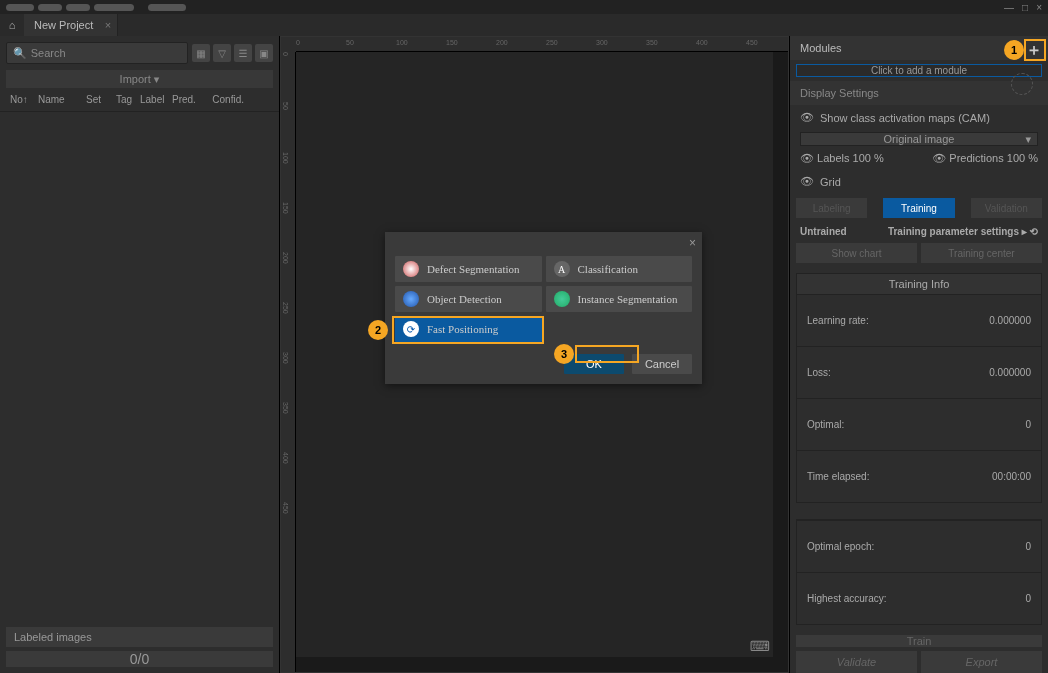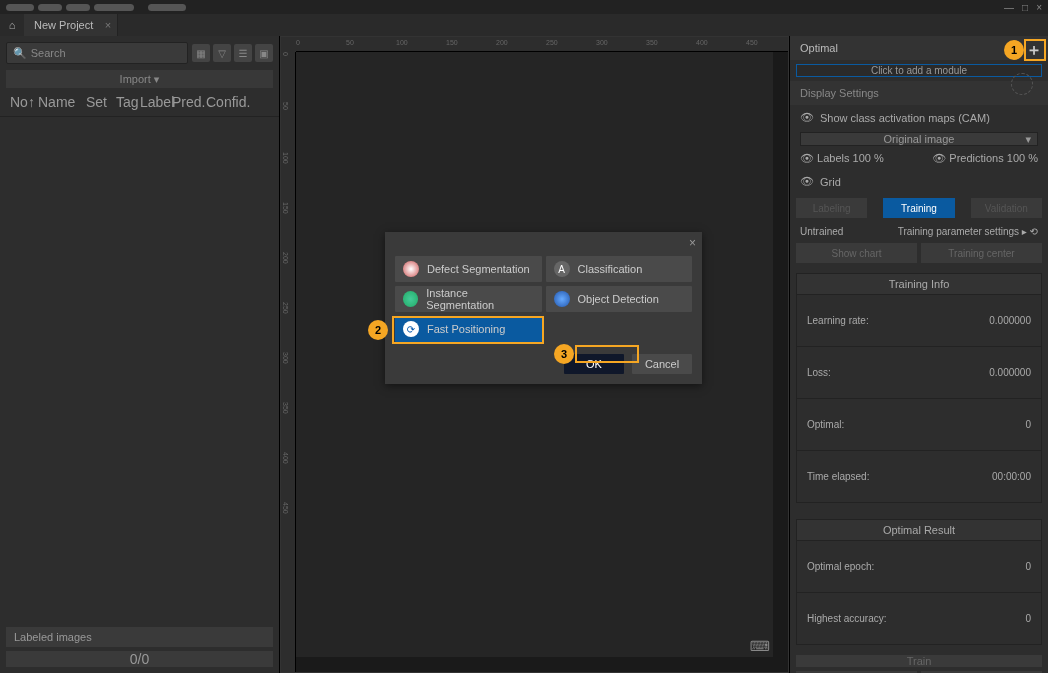--- a/index.html
+++ b/index.html
@@ -17,21 +17,21 @@
 
 .main { display: flex; height: 637px; }
 .left-panel { width: 280px; background: #2d2d2d; display: flex; flex-direction: column; border-right: 1px solid #000; }
 .search-row { display: flex; align-items: center; padding: 6px; gap: 4px; }
 .search { flex: 1; background: #3a3a3a; border: 1px solid #222; height: 22px; display: flex; align-items: center; padding: 0 6px; color: #888; border-radius: 2px; }
 .search-icon { margin-right: 4px; }
 .tool-icons { display: flex; gap: 3px; }
 .tool-btn { width: 18px; height: 18px; background: #444; border-radius: 2px; display: flex; align-items: center; justify-content: center; color: #888; font-size: 10px; }
 
 .import-bar { background: #383838; height: 18px; display: flex; align-items: center; justify-content: center; color: #888; margin: 0 6px; }
-.table-header { display: flex; padding: 4px 6px; color: #999; font-size: 14px; border-bottom: 1px solid #222; }
+.table-header { display: flex; padding: 4px 6px; color: #999; font-size: 10px; border-bottom: 1px solid #222; }
 .th { padding: 2px 4px; }
 
 .left-footer { margin-top: auto; padding: 6px; }
 .labeled-bar { background: #3a3a3a; padding: 4px 8px; color: #999; margin-bottom: 4px; }
 .progress { background: #3a3a3a; height: 16px; display: flex; align-items: center; justify-content: center; color: #999; font-size: 14px; }
 
 .canvas-area { flex: 1; background: #1a1a1a; position: relative; border: 1px solid #333; }
 .ruler-h { position: absolute; top: 0; left: 15px; right: 0; height: 15px; background: #2d2d2d; border-bottom: 1px solid #000; font-size: 7px; color: #666; overflow: hidden; }
 .ruler-h-tick { position: absolute; top: 2px; }
 .ruler-v { position: absolute; top: 15px; left: 0; bottom: 0; width: 15px; background: #2d2d2d; border-right: 1px solid #000; font-size: 7px; color: #666; }
@@ -51,45 +51,45 @@
 .eye { font-size: 11px; }
 .select-box { margin: 2px 10px; background: #3a3a3a; border: 1px solid #222; height: 20px; display: flex; align-items: center; justify-content: center; color: #999; position: relative; }
 .select-box::after { content: "▾"; position: absolute; right: 6px; }
 .ds-row-split { display: flex; justify-content: space-between; padding: 4px 10px; color: #aaa; }
 
 .mode-tabs { display: flex; gap: 16px; padding: 4px 6px; }
 .mode-tab { flex: 1; height: 20px; display: flex; align-items: center; justify-content: center; color: #555; font-size: 10px; }
 .mode-tab.active { background: #0a5aa0; color: #fff; }
 .mode-tab.inactive { background: #3a3a3a; }
 
-.training-row { display: flex; justify-content: space-between; padding: 4px 10px; color: #aaa; font-size: 10px; }
+.training-row { display: flex; justify-content: space-between; padding: 4px 10px; color: #aaa; font-size: 10px; font-weight: bold; }
 .training-row .link { color: #aaa; }
 
 .btn-row { display: flex; gap: 4px; padding: 2px 6px; }
 .btn-ghost { flex: 1; background: #3a3a3a; height: 20px; display: flex; align-items: center; justify-content: center; color: #666; font-size: 10px; }
 
 .info-table { margin: 8px 6px; border: 1px solid #222; }
 .info-header { background: #333; text-align: center; padding: 4px; color: #aaa; }
 .info-row { display: flex; justify-content: space-between; padding: 20px 10px; color: #aaa; border-top: 1px solid #222; font-size: 10px; }
 
 .big-btn { margin: 2px 6px; background: #3a3a3a; height: 22px; display: flex; align-items: center; justify-content: center; color: #666; }
 .btn-row2 { display: flex; gap: 4px; padding: 0 6px; margin-top: 2px; font-style: italic; }
 .btn-row2 .big-btn { flex: 1; margin: 0; }
 
 
 .modal { position: absolute; left: 385px; top: 232px; width: 317px; background: #3a3a3a; box-shadow: 0 2px 8px rgba(0,0,0,0.5); }
 .modal-close { position: absolute; right: 6px; top: 4px; color: #999; font-size: 12px; }
 .modal-body { padding: 24px 10px 10px 10px; }
-.module-grid { display: grid; grid-template-columns: 1fr 1fr; gap: 4px; margin-bottom: 12px; }
+.module-grid { display: grid; grid-template-columns: 1fr 1fr; gap: 4px; margin-bottom: 12px; font-family: Liberation Serif, serif; }
 .module-opt { background: #4a4a4a; height: 26px; display: flex; align-items: center; padding: 0 8px; gap: 8px; color: #ccc; border-radius: 1px; }
 .module-opt.selected { background: #0a5aa0; }
 .module-opt .micon { width: 16px; height: 16px; border-radius: 50%; display: flex; align-items: center; justify-content: center; font-size: 10px; }
 .modal-footer { display: flex; justify-content: flex-end; gap: 8px; }
 .modal-btn { width: 60px; height: 20px; display: flex; align-items: center; justify-content: center; border-radius: 1px; }
-.modal-btn.ok { background: #0f172a; color: #fff; }
+.modal-btn.ok { background: #0c4a6e; color: #fff; }
 .modal-btn.cancel { background: #4a4a4a; color: #ccc; }
 
 
 .callout { position: absolute; width: 20px; height: 20px; border-radius: 50%; background: #f5a623; color: #000; font-weight: bold; display: flex; align-items: center; justify-content: center; font-size: 11px; z-index: 20; }
 .highlight { position: absolute; border: 2px solid #f5a623; z-index: 19; pointer-events: none; }
 </style>
 </head>
 <body>
 
 <div class="titlebar">
@@ -175,21 +175,21 @@
       <span class="ruler-v-tick" style="top:350px">350</span>
       <span class="ruler-v-tick" style="top:400px">400</span>
       <span class="ruler-v-tick" style="top:450px">450</span>
     </div>
     <div class="canvas-inner"></div>
     <div class="keyboard-icon">⌨</div>
   </div>
 
   <div class="right-panel">
     <div class="section-header">
-      <span>Optimal</span>
+      <span>Modules</span>
       <div class="add-module-btn">＋</div>
     </div>
     <div class="add-module-area">
       <span>Click to add a module</span>
     </div>
     <div class="display-settings"><span>Display Settings</span></div>
     <div class="ds-row">
       <span class="eye">👁</span>
       <span>Show class activation maps (CAM)</span>
     </div>
@@ -230,21 +230,20 @@
       <div class="info-row">
           <span>Optimal:</span>
           <span>0</span>
         </div>
       <div class="info-row">
           <span>Time elapsed:</span>
           <span>00:00:00</span>
         </div>
     </div>
     <div class="info-table">
-      <div class="info-header">Optimal Result</div>
       <div class="info-row">
           <span>Optimal epoch:</span>
           <span>0</span>
         </div>
       <div class="info-row">
           <span>Highest accuracy:</span>
           <span>0</span>
         </div>
     </div>
     <div style="flex:1"></div>
@@ -262,26 +261,26 @@
     <div class="module-grid">
       <div class="module-opt">
         <span class="micon" style="background:radial-gradient(#fff,#c55)"></span>
         <span>Defect Segmentation</span>
       </div>
       <div class="module-opt">
         <span class="micon" style="background:#666;color:#fff">A</span>
         <span>Classification</span>
       </div>
       <div class="module-opt">
+        <span class="micon" style="background:radial-gradient(#6af,#25a)"></span>
+        <span>Object Detection</span>
+      </div>
+      <div class="module-opt">
         <span class="micon" style="background:radial-gradient(#4c9,#2a6)"></span>
         <span>Instance Segmentation</span>
-      </div>
-      <div class="module-opt">
-        <span class="micon" style="background:radial-gradient(#6af,#25a)"></span>
-        <span>Object Detection</span>
       </div>
       <div class="module-opt selected">
         <span class="micon" style="background:#fff;color:#05a">⟳</span>
         <span>Fast Positioning</span>
       </div>
     </div>
     <div class="modal-footer">
       <div class="modal-btn ok">OK</div>
       <div class="modal-btn cancel">Cancel</div>
     </div>

